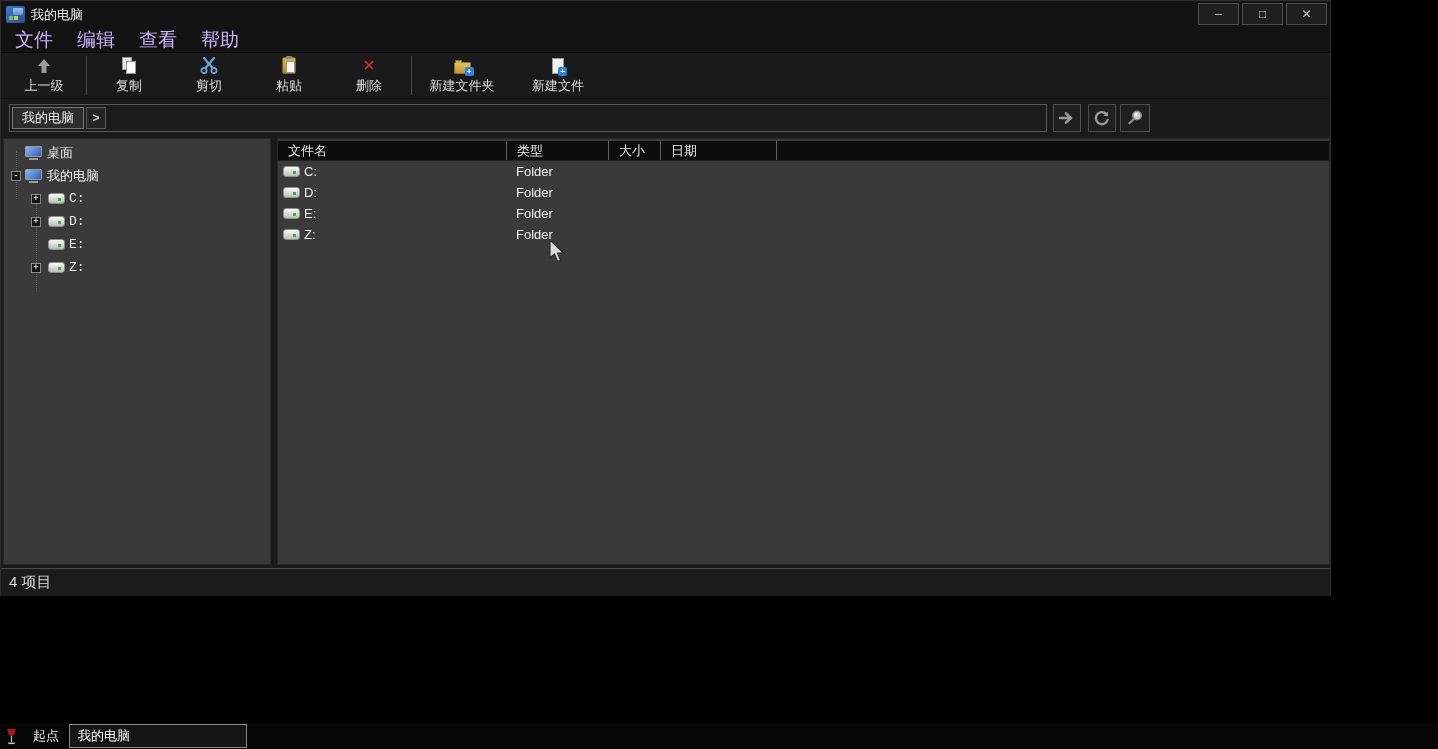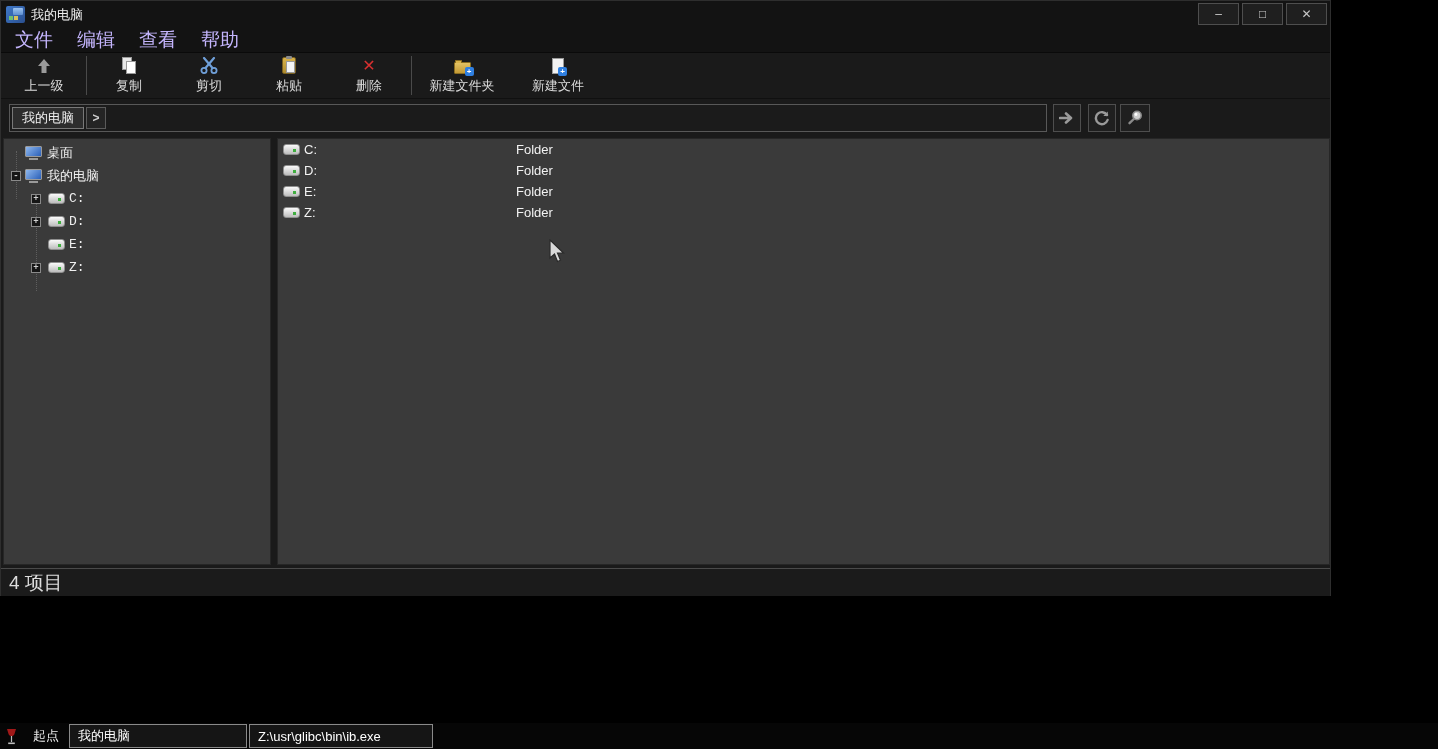--- a/index.html
+++ b/index.html
@@ -108,21 +108,21 @@
   .hc-name { width:229px; } .hc-type { width:102px; } .hc-size { width:52px; } .hc-date { width:116px; }
   .hc-rest { flex:1; border-right:none; }
   .list-row { display:flex; height:21px; align-items:center; font-size:13px; color:#f2f2f2; }
   .cell { display:flex; align-items:center; height:100%; }
   .c-name { width:229px; padding-left:5px; } .c-type { width:102px; padding-left:9px; }
   .c-size { width:52px; } .c-date { width:116px; }
 
   
   .statusbar { position:absolute; left:0; top:567px; width:1329px; height:28px; background:#1b1b1b;
     border-top:1px solid #4a4a4a; display:flex; align-items:center; padding-left:8px;
-    font-size:19px; color:#dcdcdc; }
+    font-size:15px; color:#dcdcdc; }
 
   
   .taskbar { position:absolute; left:0; top:723px; width:1438px; height:26px; background:#060606;
     display:flex; align-items:stretch; }
   .start-area { display:flex; align-items:center; gap:16px; padding:0 10px 0 6px; font-size:13px; color:#efefef; }
   .task-btn { display:flex; align-items:center; padding:0 8px; font-size:13px; color:#fff;
     background:#151515; border:1px solid #8a8a8a; margin:1px 2px 1px 0; }
   .task-btn.b1 { width:178px; } .task-btn.b2 { width:184px; }
 
   .svg-ic { display:block; }
@@ -294,20 +294,27 @@
     <div class="tree-item lvl1">
       <span class="expander">+</span>
       <span class="drive-ic">
           <span class="light"></span>
         </span>
       <span>Z:</span>
     </div>
   </div>
 
   <div class="list-panel">
+    <div class="list-header">
+      <span class="hcell hc-name">文件名</span>
+      <span class="hcell hc-type">类型</span>
+      <span class="hcell hc-size">大小</span>
+      <span class="hcell hc-date">日期</span>
+      <span class="hcell hc-rest"></span>
+    </div>
 
     <div class="list-row">
       <span class="cell c-name">
           <span class="drive-ic">
             <span class="light"></span>
           </span>
           <span>C:</span>
         </span>
       <span class="cell c-type">Folder</span>
       <span class="cell c-size"></span>
@@ -358,20 +365,17 @@
     <svg width="11" height="17" viewBox="0 0 11 17">
       <path d="M1 1 L10 1 L8.3 6.5 A3.2 3.2 0 0 1 2.7 6.5 Z" fill="#a01818"></path>
       <rect x="4.9" y="8" width="1.2" height="6" fill="#bdbdbd"></rect>
       <rect x="2.2" y="14.5" width="6.6" height="1.6" fill="#bdbdbd"></rect>
     </svg>
     <span>起点</span>
   </div>
   <div class="task-btn b1">
     <span>我的电脑</span>
   </div>
-  <div class="task-btn b2">
-    <span>Z:\usr\glibc\bin\ib.exe</span>
-  </div>
 </div>
 
 <svg class="cursor" width="18" height="27" viewBox="0 0 18 27">
   <path d="M1 1 L1 19 L5.5 15 L8.5 22.5 L11.5 21.2 L8.5 14 L14.5 14 Z" fill="#d9d9d9" stroke="#2a2a2a" stroke-width="1.2"></path>
 </svg>
 
 </body></html>

